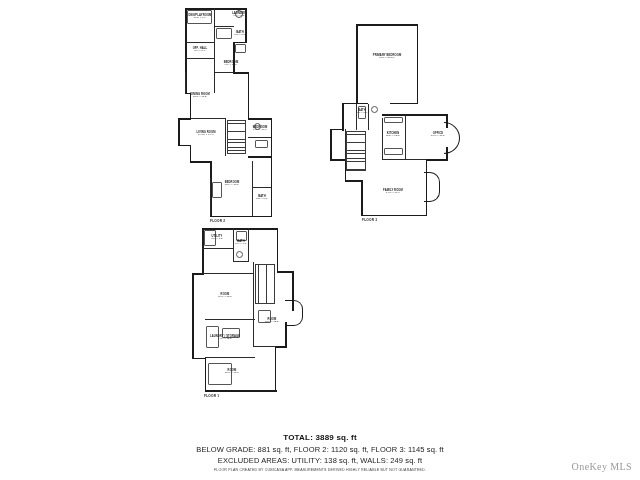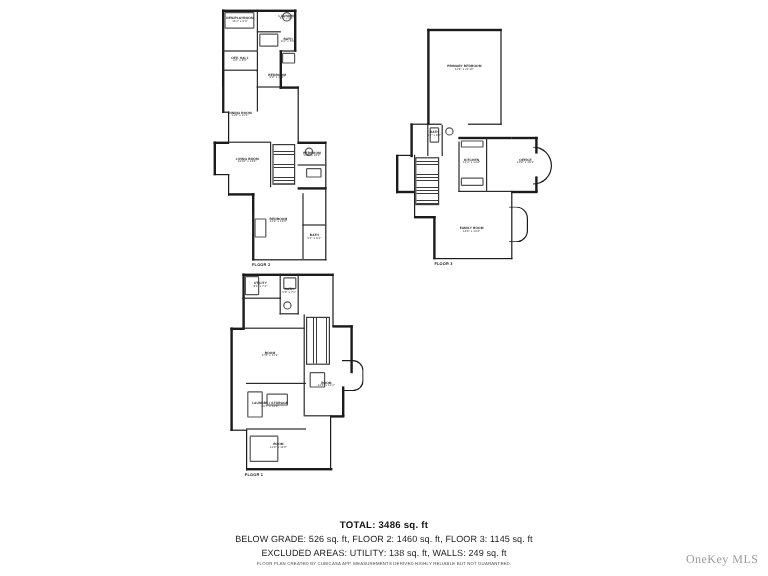--- a/index.html
+++ b/index.html
@@ -372,21 +372,21 @@
     </div>
     <div class="room" style="left:40px; top:146px;">
       <span class="nm">ROOM</span>
       <span class="dm">21'8" x 11'0"</span>
     </div>
 
     <div class="floorlabel" style="left:12px; top:168px;">FLOOR 1</div>
   </div>
 
   <div id="footer">
-    <div class="total">TOTAL: 3486 sq. ft</div>
-    <div class="breakdown">BELOW GRADE: 526 sq. ft, FLOOR 2: 1460 sq. ft, FLOOR 3: 1145 sq. ft</div>
+    <div class="total">TOTAL: 3889 sq. ft</div>
+    <div class="breakdown">BELOW GRADE: 881 sq. ft, FLOOR 2: 1120 sq. ft, FLOOR 3: 1145 sq. ft</div>
     <div class="excluded">EXCLUDED AREAS: UTILITY: 138 sq. ft, WALLS: 249 sq. ft</div>
     <div class="disclaimer">FLOOR PLAN CREATED BY CUBICASA APP. MEASUREMENTS DERIVED HIGHLY RELIABLE BUT NOT GUARANTEED.</div>
   </div>
 
   <div id="watermark">OneKey MLS</div>
 
 </div>
 
 </body></html>

